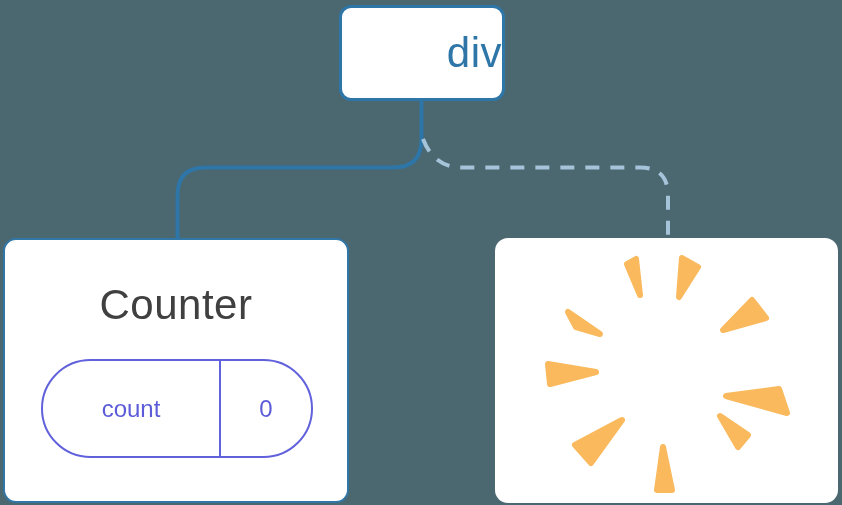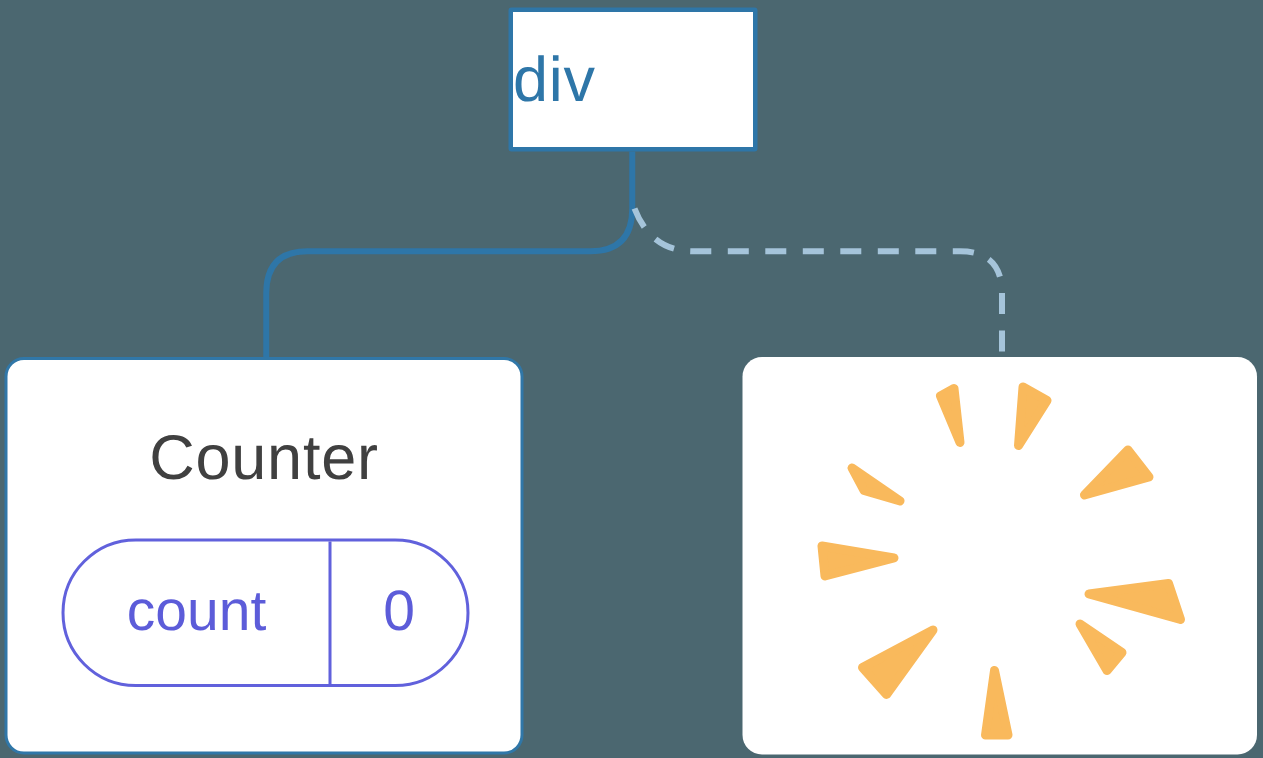--- a/index.html
+++ b/index.html
@@ -27,24 +27,24 @@
     position: absolute;
     background: #FFFFFF;
     box-sizing: border-box;
   }
   .node-root {
     left: 339px;
     top: 5px;
     width: 166px;
     height: 96px;
     border: 3px solid #2E76A8;
-    border-radius: 2px;
+    border-radius: 12px;
     display: flex;
     align-items: center;
-    justify-content: flex-start;
+    justify-content: flex-end;
   }
   .root-label {
     color: #2E76A8;
     font-size: 42px;
     line-height: 1;
     letter-spacing: 0.5px;
   }
   .node-counter {
     left: 3px;
     top: 238px;
@@ -66,21 +66,21 @@
     left: 36px;
     top: 119px;
     width: 272px;
     height: 99px;
     border: 2.5px solid #6161DC;
     border-radius: 50px;
     box-sizing: border-box;
     display: flex;
     align-items: stretch;
     color: #5C5CD9;
-    font-size: 38px;
+    font-size: 24px;
   }
   .pill-left {
     width: 176px;
     display: flex;
     align-items: center;
     justify-content: center;
   }
   .pill-divider {
     width: 0;
     border-left: 2.5px solid #6161DC;

